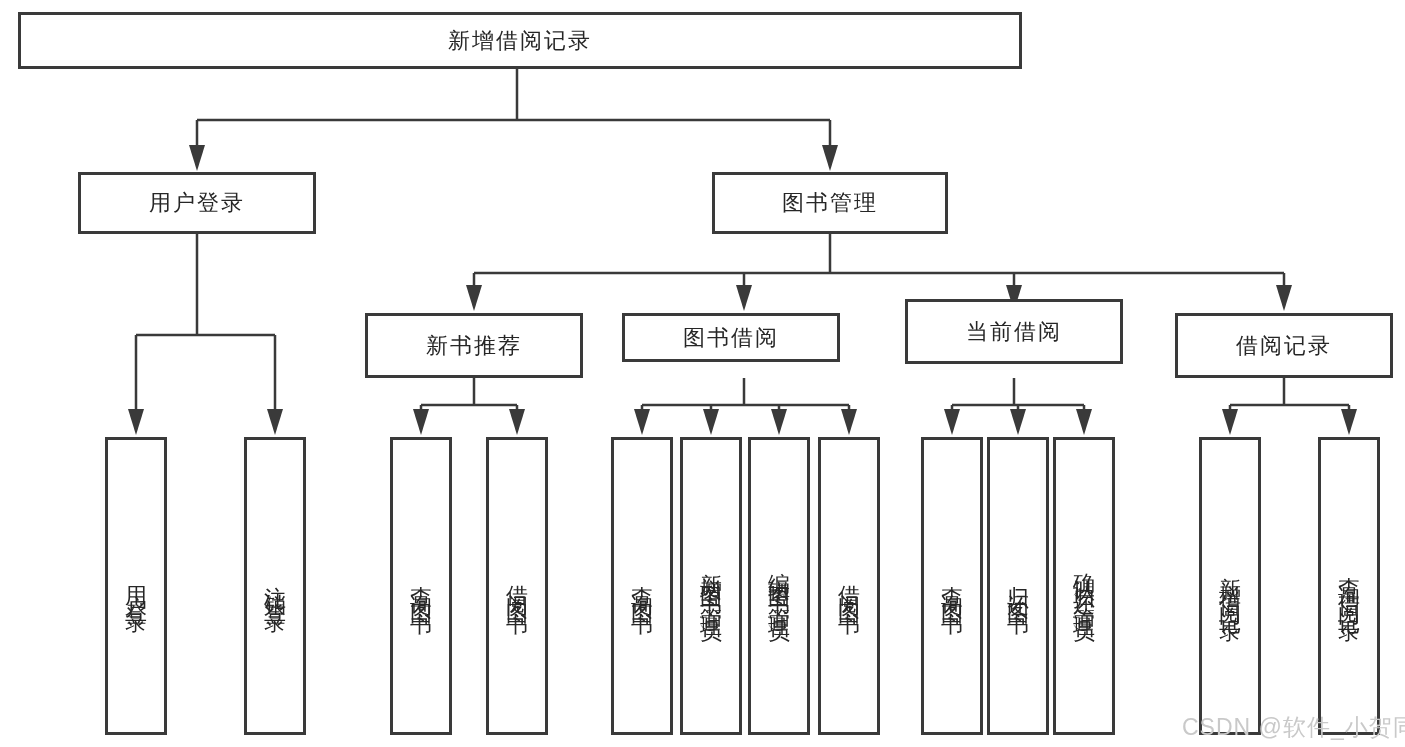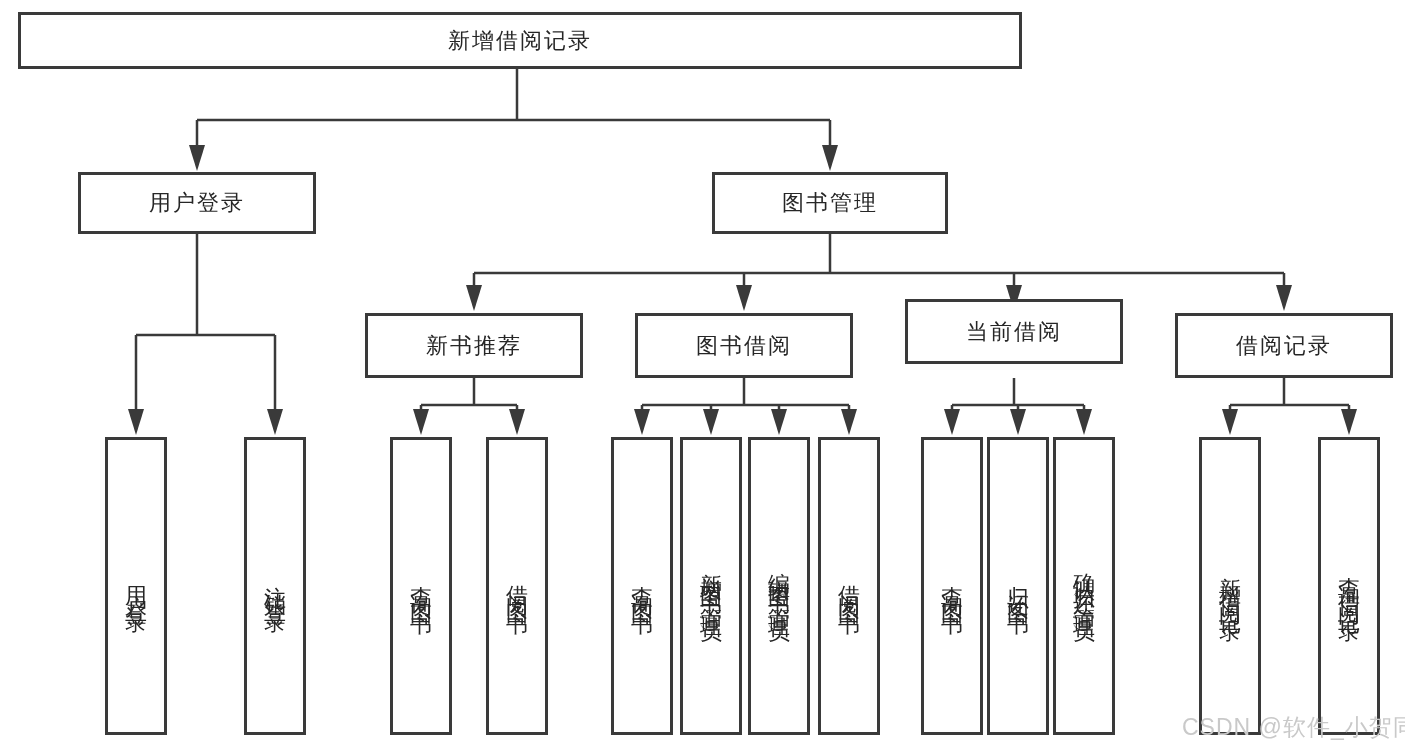--- a/index.html
+++ b/index.html
@@ -115,21 +115,21 @@
   <div class="hbox" style="left:78px; top:172px; width:238px; height:62px;">
     <span>用户登录</span>
   </div>
   <div class="hbox" style="left:365px; top:313px; width:218px; height:65px;">
     <span>新书推荐</span>
   </div>
 
   <div class="hbox" style="left:712px; top:172px; width:236px; height:62px;">
     <span>图书管理</span>
   </div>
-  <div class="hbox" style="left:635px; top:313px; width:218px; height:65px;">
+  <div class="hbox" style="left:622px; top:313px; width:218px; height:49px;">
     <span>图书借阅</span>
   </div>
   <div class="hbox" style="left:905px; top:299px; width:218px; height:65px;">
     <span>当前借阅</span>
   </div>
   <div class="hbox" style="left:1175px; top:313px; width:218px; height:65px;">
     <span>借阅记录</span>
   </div>
 
   <div class="vbox" style="left:105px; top:437px; width:62px; height:298px;">

